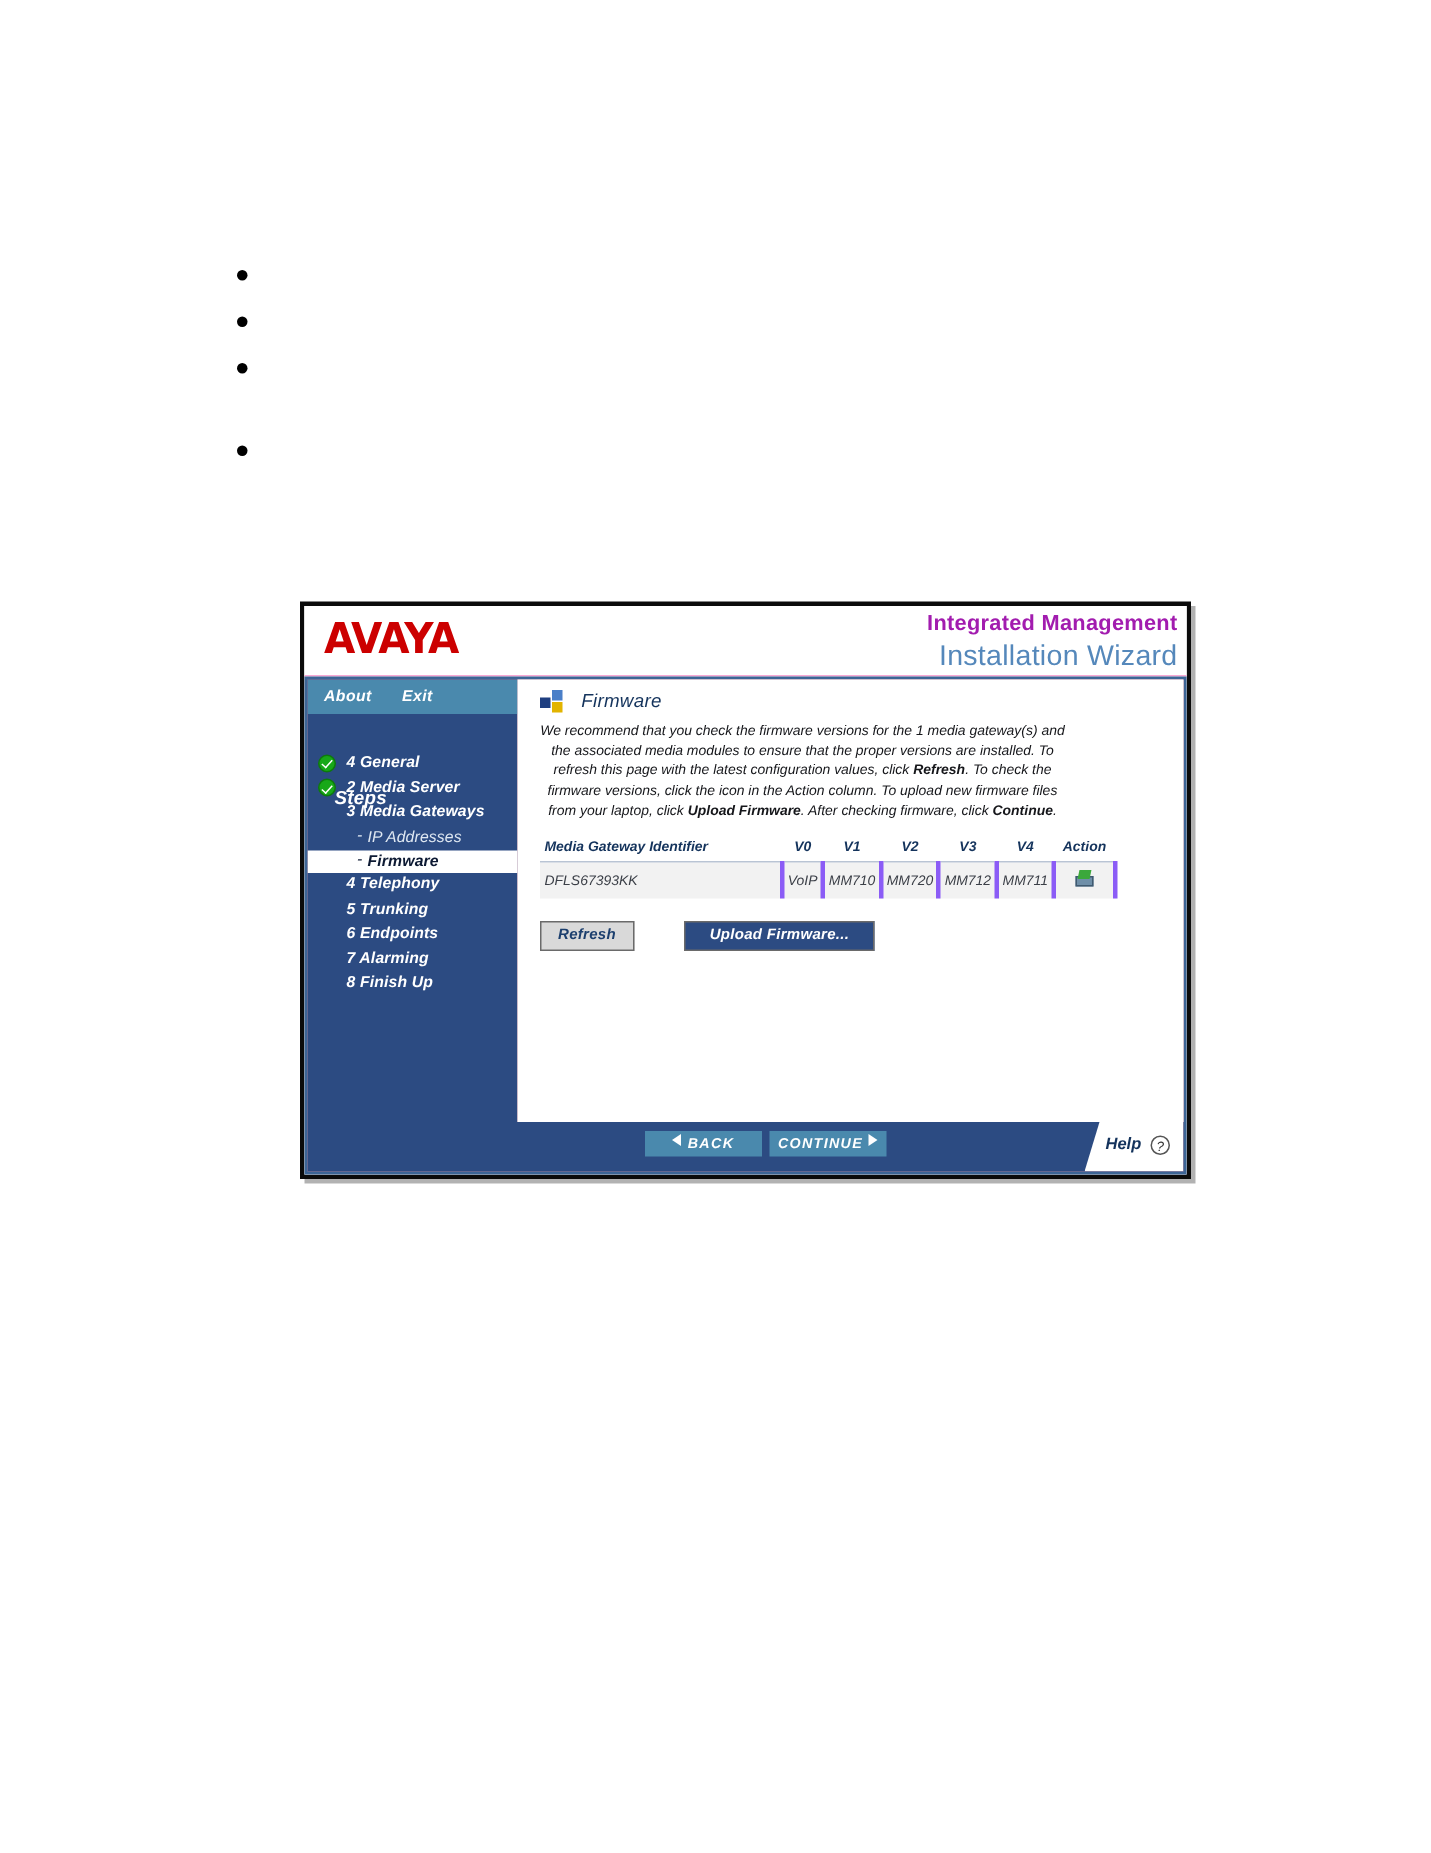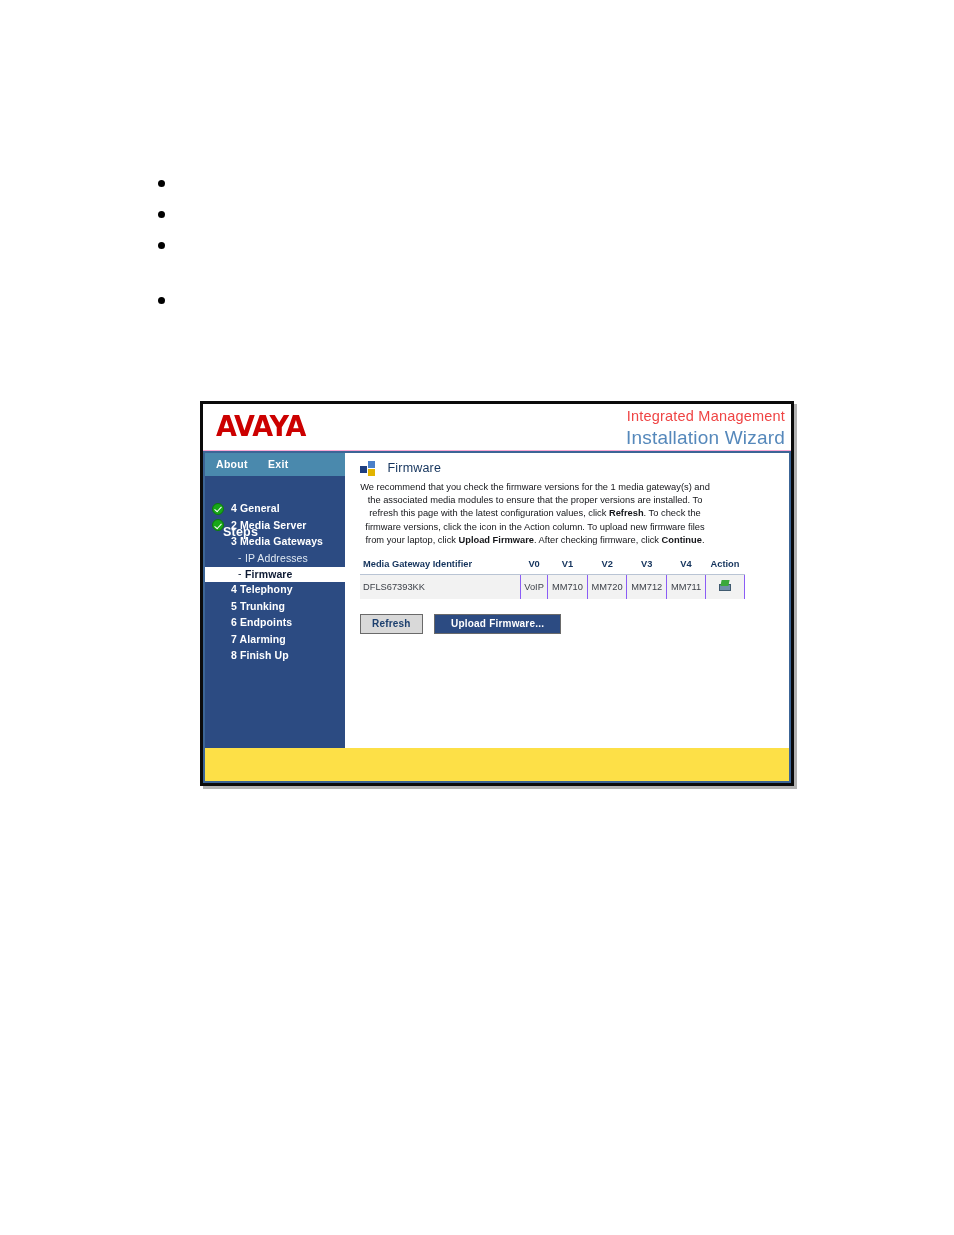--- a/index.html
+++ b/index.html
@@ -82,22 +82,22 @@
   }
   .im-title {
     position: absolute;
     right: 6px;
     top: 4px;
     text-align: right;
     line-height: 1.22;
   }
   .im-title .l1 {
     font-size: 14.5px;
-    font-weight: normal;
-    color: #ef4444;
+    font-weight: bold;
+    color: #a21caf;
     letter-spacing: 0.2px;
   }
   .im-title .l2 {
     font-size: 19px;
     color: #5588bb;
     letter-spacing: 0.2px;
   }
 
   
   .frame {
@@ -107,21 +107,22 @@
     right: 0;
     bottom: 0;
     background: #3c6596;
     padding: 2px;
     box-sizing: border-box;
   }
   .frame-in {
     position: relative;
     width: 100%;
     height: 100%;
-    background: #fde047;
+    background: #fca5a5;
+    font-style: italic;
   }
 
   
   .sidebar {
     position: absolute;
     left: 0;
     top: 0;
     width: 140px;
     bottom: 33px;
     background: #2c4b82;
@@ -298,21 +299,21 @@
   .tbl th.ident {
     text-align: left;
     padding-left: 3px;
     margin-top: 26px;
   }
   .tbl td {
     color: #3b3f47;
     text-align: center;
     padding: 5px 2px;
     background: #f2f2f2;
-    border-right: 1px solid #8b5cf6;
+    border-right: 3px solid #8b5cf6;
     white-space: nowrap;
   }
   .tbl td.ident {
     text-align: left;
     padding-left: 3px;
     width: 155px;
   }
   .tbl td.action { width: 34px; }
   .chip-icon {
     display: inline-block;
@@ -348,21 +349,21 @@
     color: #1c3f6e;
     font-size: 10px;
     font-weight: bold;
     padding: 3px 11px 4px 11px;
     border: 1px solid #6a6a6a;
     box-sizing: border-box;
     letter-spacing: 0.2px;
   }
   .btn-upload {
     display: inline-block;
-    margin-left: 7px;
+    margin-left: 29px;
     background: #2c4b82;
     color: #ffffff;
     font-size: 10px;
     font-weight: bold;
     padding: 3px 16px 4px 16px;
     border: 1px solid #6a6a6a;
     box-sizing: border-box;
     letter-spacing: 0.2px;
   }
 
@@ -559,17 +560,29 @@
               </tr>
             </tbody>
           </table>
 
           <div class="btnrow">
             <span class="btn-refresh">Refresh</span>
             <span class="btn-upload">Upload Firmware...</span>
           </div>
         </div>
 
+        <div class="botbar">
+          <div class="nav-btn back">
+            <span class="tri"></span><span>BACK</span>
+          </div>
+          <div class="nav-btn continue">
+            <span>CONTINUE</span><span class="tri"></span>
+          </div>
+          <div class="help-tab">
+            <span class="htxt">Help</span>
+            <span class="hq">?</span>
+          </div>
+        </div>
 
       </div>
     </div>
   </div>
 </div>
 
 </body></html>

